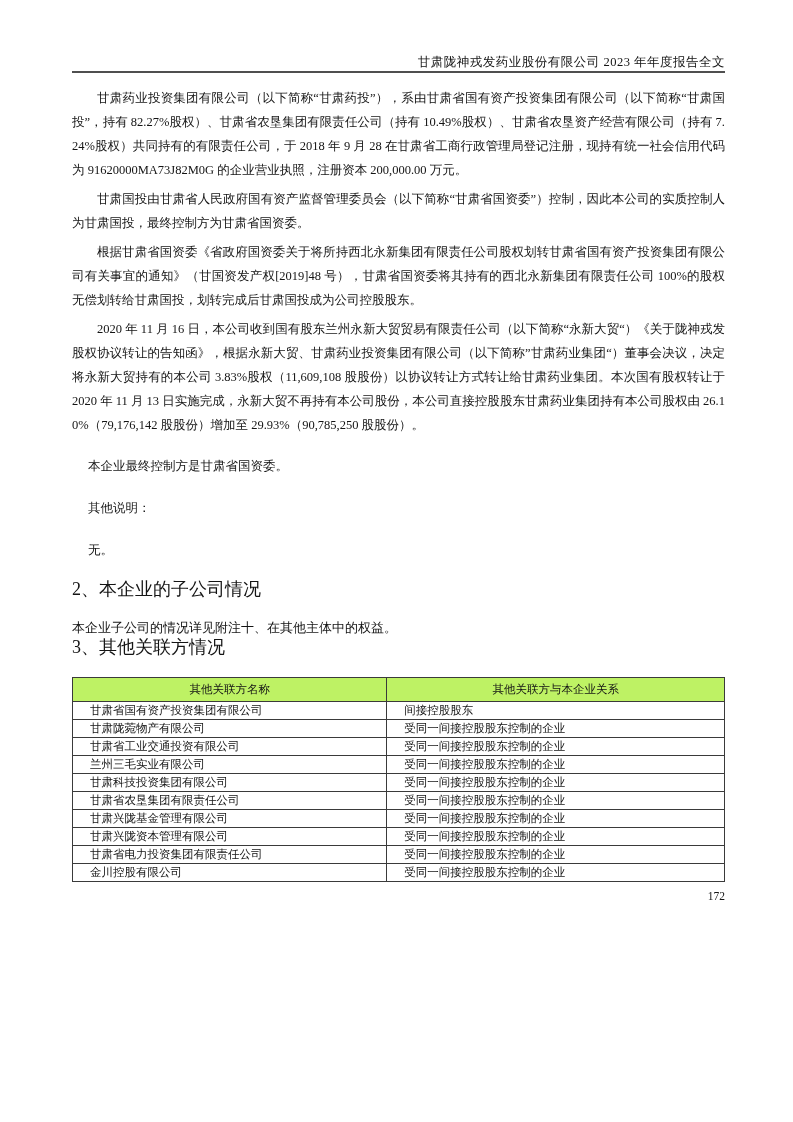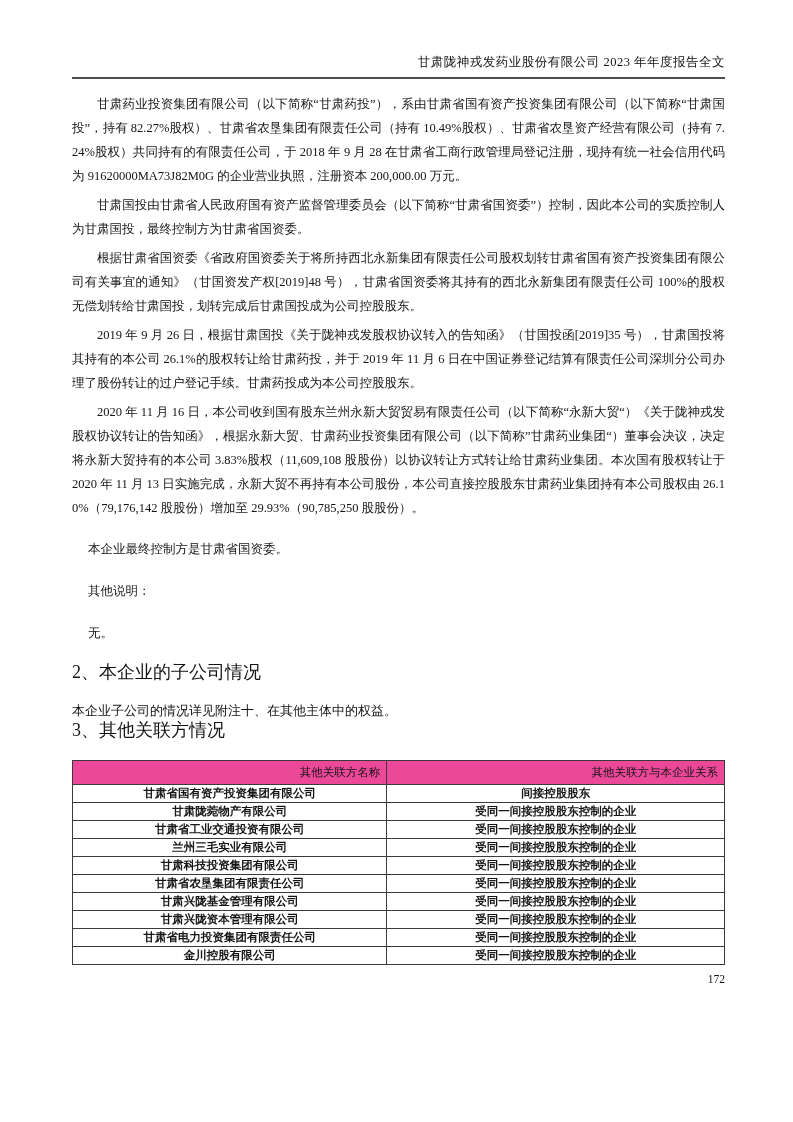--- a/index.html
+++ b/index.html
@@ -16,21 +16,20 @@
     margin: 0 auto;
     background: #ffffff;
     box-sizing: border-box;
     padding: 54px 68px 0 72px;
     overflow: hidden;
   }
   .page-header {
     text-align: right;
     font-size: 12.5px;
     line-height: 17px;
-    padding-bottom: 6px;
     border-bottom: 2px solid #4f4f4f;
     letter-spacing: 0.5px;
   }
   .body-block {
     margin-top: 13px;
     font-size: 12.5px;
     line-height: 24px;
     text-align: justify;
   }
   .para {
@@ -59,35 +58,34 @@
     line-height: 18px;
   }
   table.related-parties {
     margin-top: 20px;
     width: 100%;
     border-collapse: collapse;
     font-size: 11.5px;
     table-layout: fixed;
   }
   table.related-parties th {
-    background: #ec4899;
+    background: #bef264;
     border: 1px solid #3a3a3a;
     height: 23px;
     font-weight: normal;
-    text-align: right;
+    text-align: center;
     padding: 0 6px;
   }
   table.related-parties td {
     border: 1px solid #3a3a3a;
     height: 17px;
-    padding: 0 6px;
-    text-align: center;
+    padding: 0 17px;
+    text-align: left;
     white-space: nowrap;
     overflow: hidden;
-    font-weight: bold;
   }
   table.related-parties col.c1 { width: 48.2%; }
   table.related-parties col.c2 { width: 51.8%; }
   .page-footer {
     margin-top: 6px;
     text-align: right;
     font-size: 11.5px;
     line-height: 16px;
   }
 </style>
@@ -98,21 +96,20 @@
 
   <div class="page-header">
     <span>甘肃陇神戎发药业股份有限公司 2023 年年度报告全文</span>
   </div>
 
   <div class="body-block">
 
   <p class="para">甘肃药业投资集团有限公司（以下简称“甘肃药投”），系由甘肃省国有资产投资集团有限公司（以下简称“甘肃国投”，持有 82.27%股权）、甘肃省农垦集团有限责任公司（持有 10.49%股权）、甘肃省农垦资产经营有限公司（持有 7.24%股权）共同持有的有限责任公司，于 2018 年 9 月 28 在甘肃省工商行政管理局登记注册，现持有统一社会信用代码为 91620000MA73J82M0G 的企业营业执照，注册资本 200,000.00 万元。</p>
       <p class="para">甘肃国投由甘肃省人民政府国有资产监督管理委员会（以下简称“甘肃省国资委”）控制，因此本公司的实质控制人为甘肃国投，最终控制方为甘肃省国资委。</p>
       <p class="para">根据甘肃省国资委《省政府国资委关于将所持西北永新集团有限责任公司股权划转甘肃省国有资产投资集团有限公司有关事宜的通知》（甘国资发产权[2019]48 号），甘肃省国资委将其持有的西北永新集团有限责任公司 100%的股权无偿划转给甘肃国投，划转完成后甘肃国投成为公司控股股东。</p>
-      <p class="para">2019 年 9 月 26 日，根据甘肃国投《关于陇神戎发股权协议转入的告知函》（甘国投函[2019]35 号），甘肃国投将其持有的本公司 26.1%的股权转让给甘肃药投，并于 2019 年 11 月 6 日在中国证券登记结算有限责任公司深圳分公司办理了股份转让的过户登记手续。甘肃药投成为本公司控股股东。</p>
       <p class="para">2020 年 11 月 16 日，本公司收到国有股东兰州永新大贸贸易有限责任公司（以下简称“永新大贸“）《关于陇神戎发股权协议转让的告知函》，根据永新大贸、甘肃药业投资集团有限公司（以下简称”甘肃药业集团“）董事会决议，决定将永新大贸持有的本公司 3.83%股权（11,609,108 股股份）以协议转让方式转让给甘肃药业集团。本次国有股权转让于 2020 年 11 月 13 日实施完成，永新大贸不再持有本公司股份，本公司直接控股股东甘肃药业集团持有本公司股权由 26.10%（79,176,142 股股份）增加至 29.93%（90,785,250 股股份）。</p>
     </div>
 
   <div class="notes">
     <p class="note">本企业最终控制方是甘肃省国资委。</p>
     <p class="note">其他说明：</p>
     <p class="note note-gap">无。</p>
   </div>
 
   <h3 class="sec-heading">2、本企业的子公司情况</h3>

